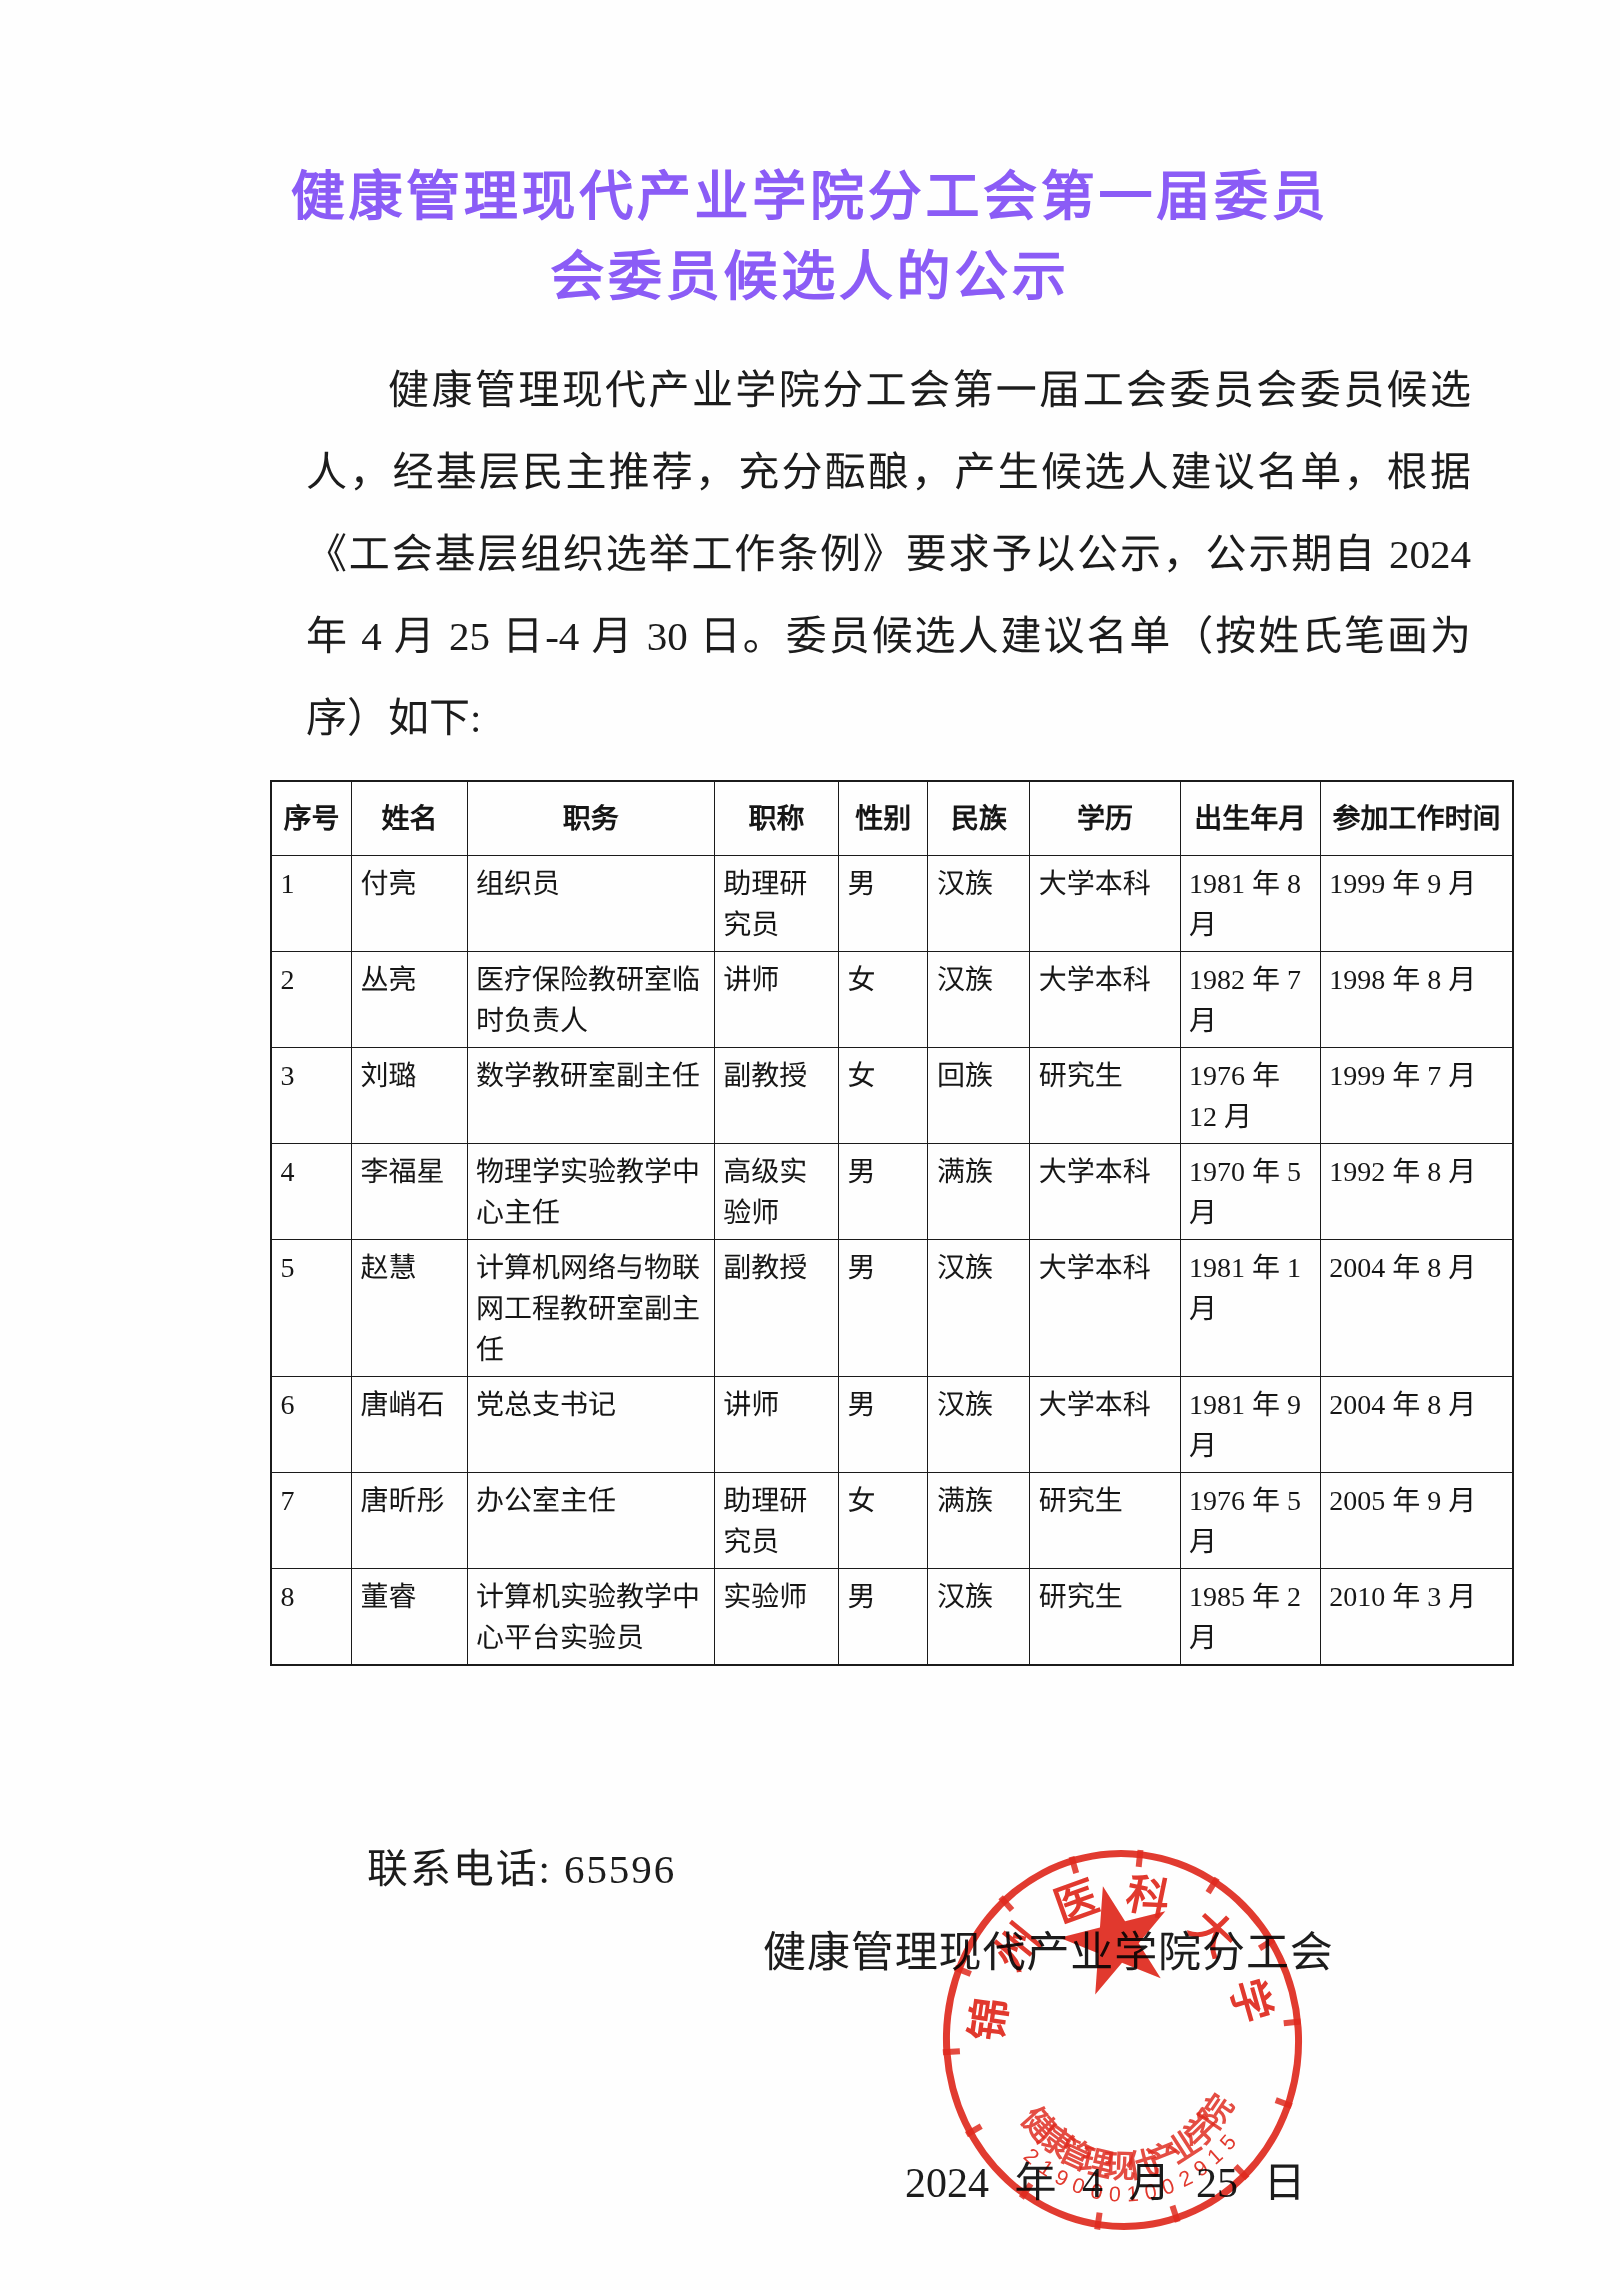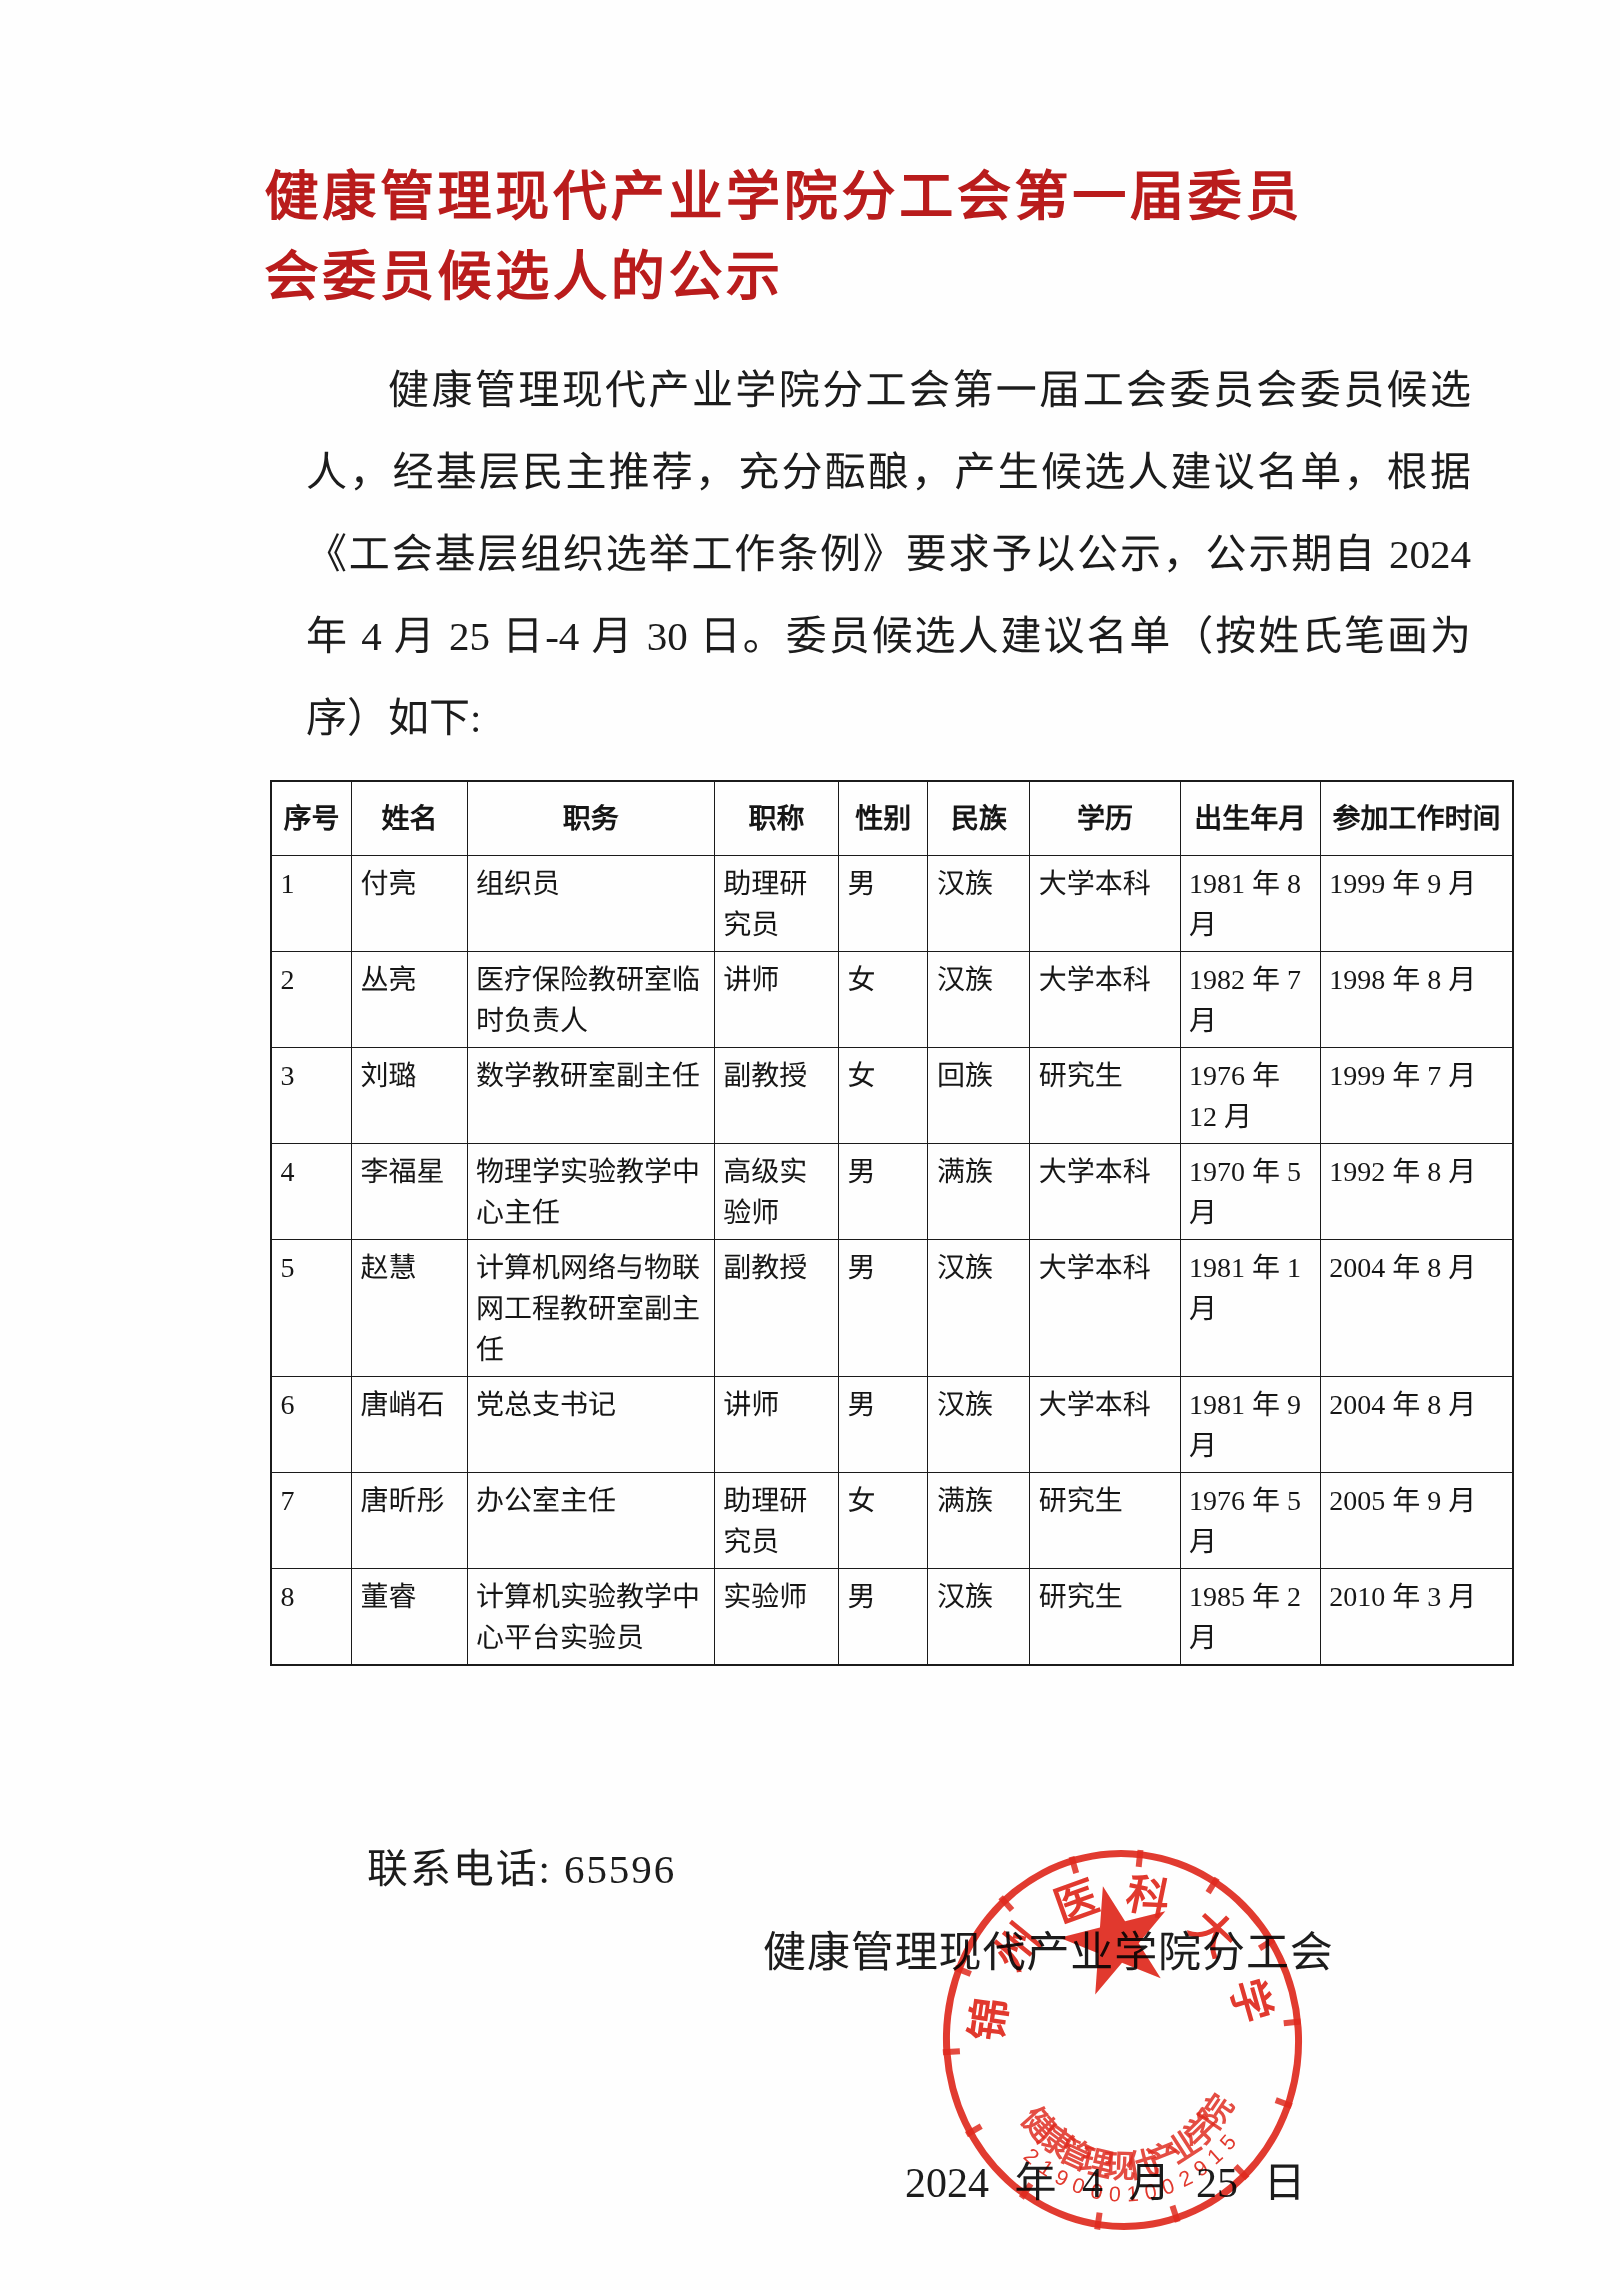--- a/index.html
+++ b/index.html
@@ -10,25 +10,25 @@
     background:#fefefe;
     color:#1c1c1c;
     font-family:"Liberation Serif", serif;
     overflow:hidden;
   }
   .title {
     position:absolute; top:157px; left:50%;
     transform:translateX(-50%);
     width:1091px;
     margin:0;
-    text-align:left;
+    text-align:center;
     font-size:54px; font-weight:bold;
     letter-spacing:3.7px;
     line-height:80px;
-    color:#b91c1c;
+    color:#8b5cf6;
   }
   .intro {
     position:absolute; top:332px; left:289px;
     width:1165px;
     margin:17px;
     font-size:41px; line-height:82px;
     text-align:justify;
     text-indent:82px;
   }
   table.candidates {

